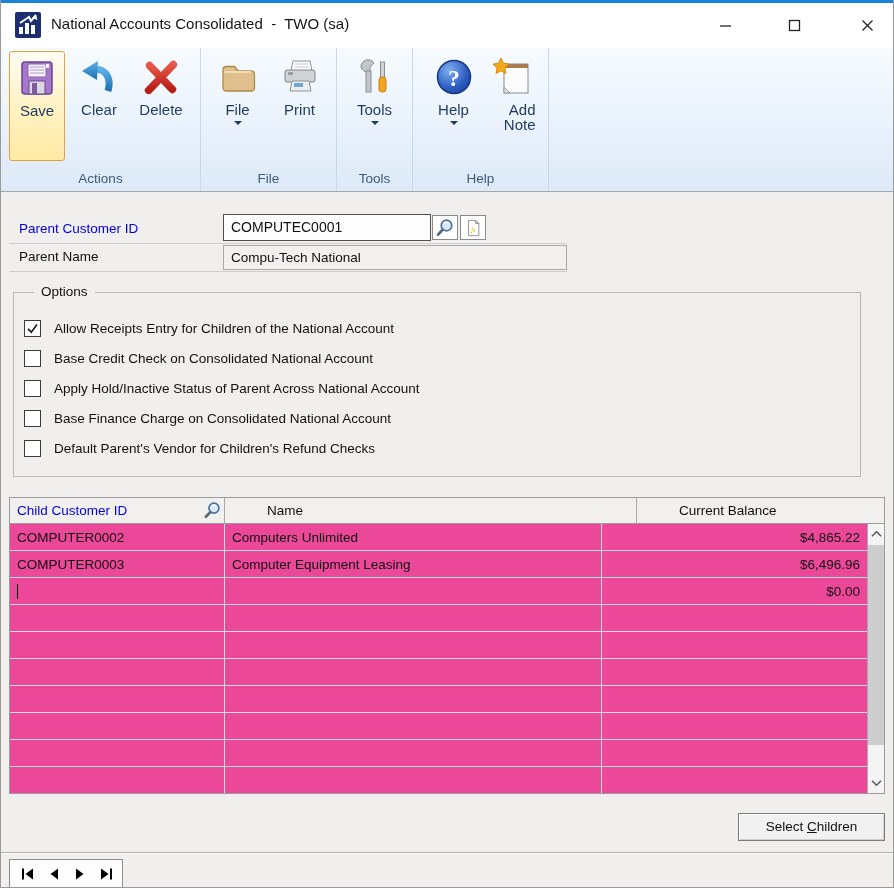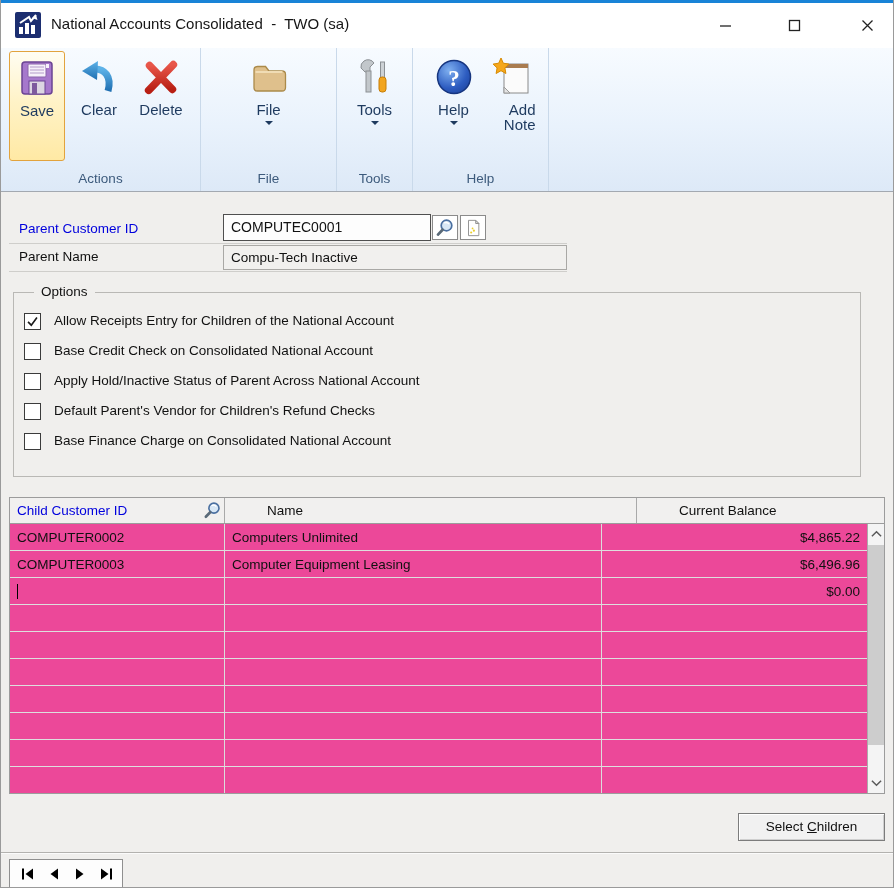--- a/index.html
+++ b/index.html
@@ -45,21 +45,21 @@
   .hline{position:absolute;height:1px;background:#cfcecb;}
   .hl1{left:8px;top:243px;width:558px;}
   .hl2{left:8px;top:271px;width:558px;}
   .lbl-pname{position:absolute;left:18px;top:249px;}
   .fld-pname{position:absolute;left:222px;top:245px;width:344px;height:25px;background:#f1f0ee;
              border:1px solid #a9a8a5;font-size:13.5px;line-height:23px;padding-left:7px;}
   
   .optbox{position:absolute;left:12px;top:292px;width:848px;height:185px;border:1px solid #b9b8b5;}
   .optlegend{position:absolute;left:20px;top:-9px;background:#f0efed;padding:0 7px;font-size:13.5px;text-align:right;}
   .opts{position:absolute;left:10px;top:20px;right:10px;}
-  .opt{display:flex;height:30px;}
+  .opt{display:flex;align-items:center;height:30px;}
   .cb{width:17px;height:17px;background:#fff;border:1px solid #3b3b3b;margin-right:13px;
       display:flex;align-items:center;justify-content:center;flex:0 0 17px;}
   .optlbl{font-size:13.5px;}
   
   .grid{position:absolute;left:8px;top:497px;width:876px;height:297px;border:1px solid #9c9c9c;background:#fff;}
   .ghead{position:absolute;left:0;top:0;width:100%;height:26px;background:#f1f0ef;
          border-bottom:1px solid #9c9c9c;display:flex;font-size:13.5px;gap:35px;}
   .gh{padding:5px 0 0 7px;position:relative;}
   .gh1{width:215px;border-right:1px solid #a9a9a9;}
   .gh2{width:377px;border-right:1px solid #a9a9a9;}
@@ -181,20 +181,34 @@
         <div class="rbtn">
           <span class="ic">
             <svg width="40" height="40" viewBox="0 0 40 40">
                 <path d="M5 13 q0-3.5 3.5-3.5 h8 l3.5 4.5 h13 q3.5 0 3.5 3.5 v13 q0 3.5-3.5 3.5 h-24.5 q-3.5 0-3.5-3.5 Z" fill="#dfc08c" stroke="#ab8a4a" stroke-width="1.3"></path>
                 <path d="M6.5 15 h27" stroke="#f0dcb4" stroke-width="2"></path>
               </svg>
           </span>
           <span class="lbl">File</span>
           <span class="dd"></span>
         </div>
+        <div class="rbtn">
+          <span class="ic">
+            <svg width="40" height="40" viewBox="0 0 40 40">
+                <polygon points="13,4 30,4 32,14 11,14" fill="#fbfbfb" stroke="#8e9093"></polygon>
+                <line x1="15" y1="7" x2="28" y2="7" stroke="#c4c6c8"></line>
+                <line x1="15" y1="10" x2="29" y2="10" stroke="#c4c6c8"></line>
+                <rect x="5" y="13" width="30" height="12" rx="2" fill="#cfd3d6" stroke="#85878a"></rect>
+                <rect x="8" y="15" width="5" height="3" fill="#9aa0a5"></rect>
+                <polygon points="12,24 29,24 31,34 10,34" fill="#ecedee" stroke="#909294"></polygon>
+                <rect x="14" y="26" width="9" height="4" fill="#6aa6d8"></rect>
+              </svg>
+          </span>
+          <span class="lbl">Print</span>
+        </div>
       </div>
       <div class="glabel">File</div>
     </div>
 
     <div class="rgroup g-tools">
       <div class="rbtns">
         <div class="rbtn">
           <span class="ic">
             <svg width="40" height="40" viewBox="0 0 40 40">
                 <path d="M9 4 a7 7 0 0 1 10 2 l-4 4 v5 h-5 l-4-4 a7 7 0 0 1 3-7 Z" fill="#c2c7cb" stroke="#8b9094"></path>
@@ -258,21 +272,21 @@
     <svg width="18" height="18" viewBox="0 0 20 20">
         <path d="M5 1.5 h8 l3.5 3.5 v13.5 H5 Z" fill="#fff" stroke="#8a8a8a"></path>
         <path d="M13 1.5 l3.5 3.5 H13 Z" fill="#e6e6e6" stroke="#8a8a8a"></path>
         <circle cx="8" cy="15" r="1.2" fill="#e9cf2e"></circle>
         <circle cx="11" cy="13" r="1.2" fill="#e9cf2e"></circle>
         <circle cx="9.5" cy="10.5" r="1" fill="#e9cf2e"></circle>
       </svg>
   </div>
   <div class="hline hl1"></div>
   <span class="flabel lbl-pname">Parent Name</span>
-  <div class="fld-pname">Compu-Tech Inactive</div>
+  <div class="fld-pname">Compu-Tech National</div>
   <div class="hline hl2"></div>
 
   <div class="optbox">
     <span class="optlegend">Options</span>
     <div class="opts">
         <div class="opt">
           <span class="cb">
             <svg width="13" height="13" viewBox="0 0 16 16">
               <polyline points="2.5,8.5 6.5,12.5 13.5,3" fill="none" stroke="#1a1a1a" stroke-width="2"></polyline>
             </svg>
@@ -282,25 +296,25 @@
         <div class="opt">
           <span class="cb"></span>
           <span class="optlbl">Base Credit Check on Consolidated National Account</span>
         </div>
         <div class="opt">
           <span class="cb"></span>
           <span class="optlbl">Apply Hold/Inactive Status of Parent Across National Account</span>
         </div>
         <div class="opt">
           <span class="cb"></span>
-          <span class="optlbl">Default Parent's Vendor for Children's Refund Checks</span>
+          <span class="optlbl">Base Finance Charge on Consolidated National Account</span>
         </div>
         <div class="opt">
           <span class="cb"></span>
-          <span class="optlbl">Base Finance Charge on Consolidated National Account</span>
+          <span class="optlbl">Default Parent's Vendor for Children's Refund Checks</span>
         </div>
       </div>
   </div>
 
   <div class="grid">
     <div class="ghead">
       <div class="gh gh1">
         <a class="link">Child Customer ID</a>
         <span class="gh-lookup">
           <svg width="19" height="19" viewBox="0 0 20 20">

